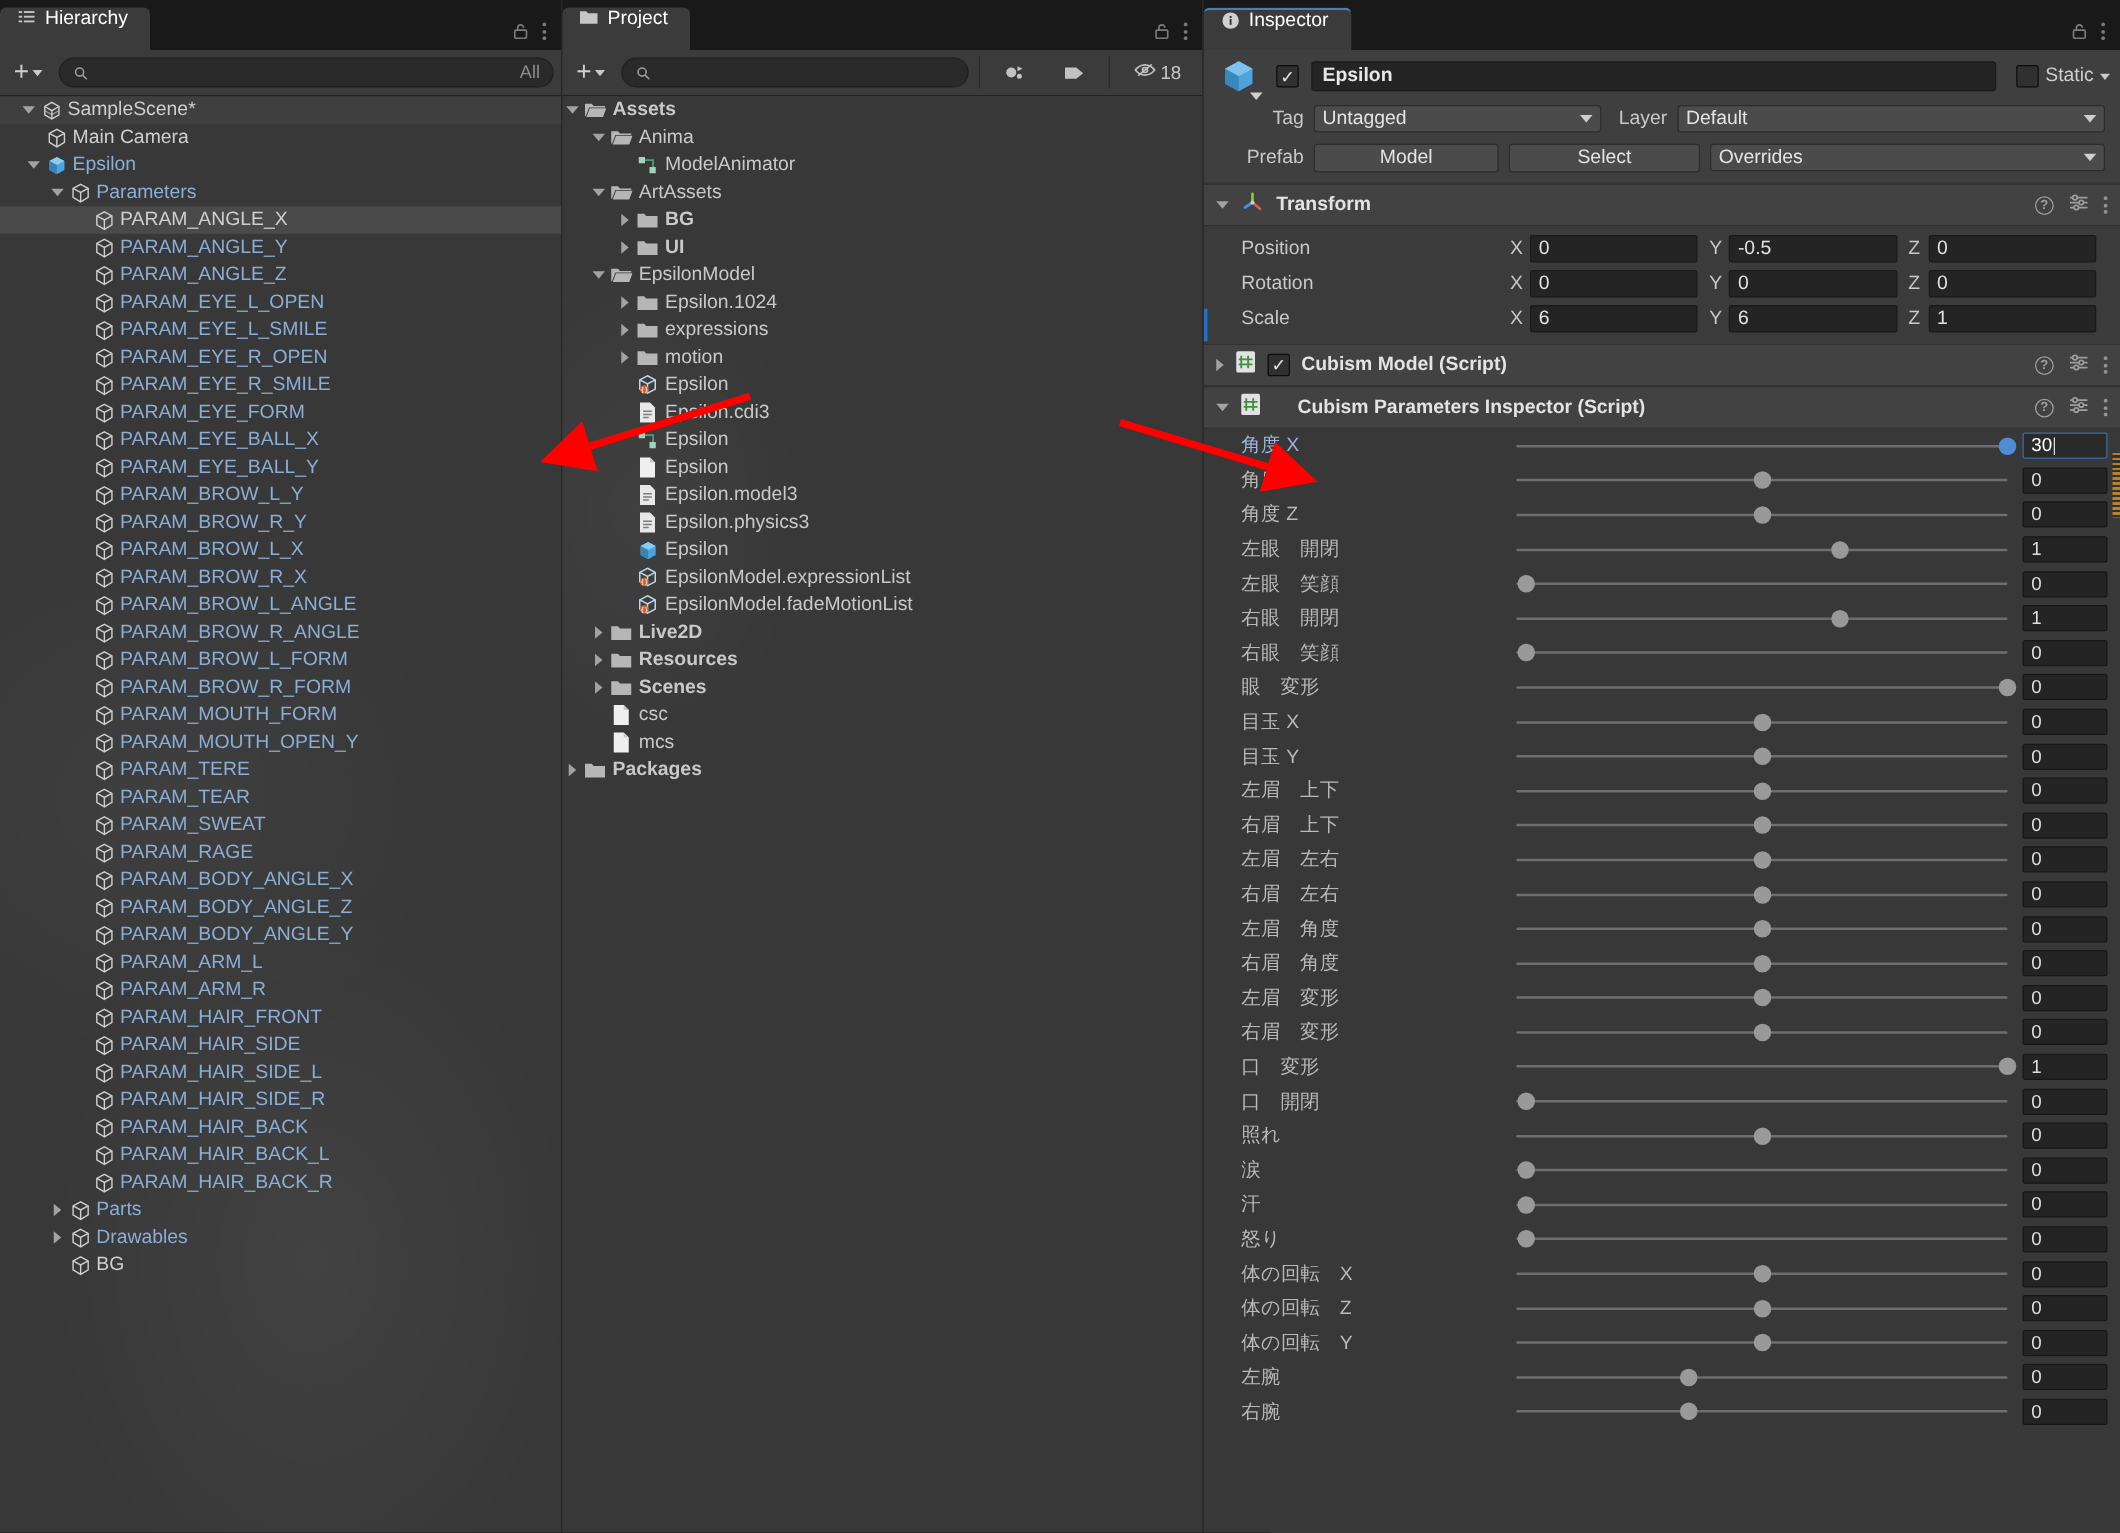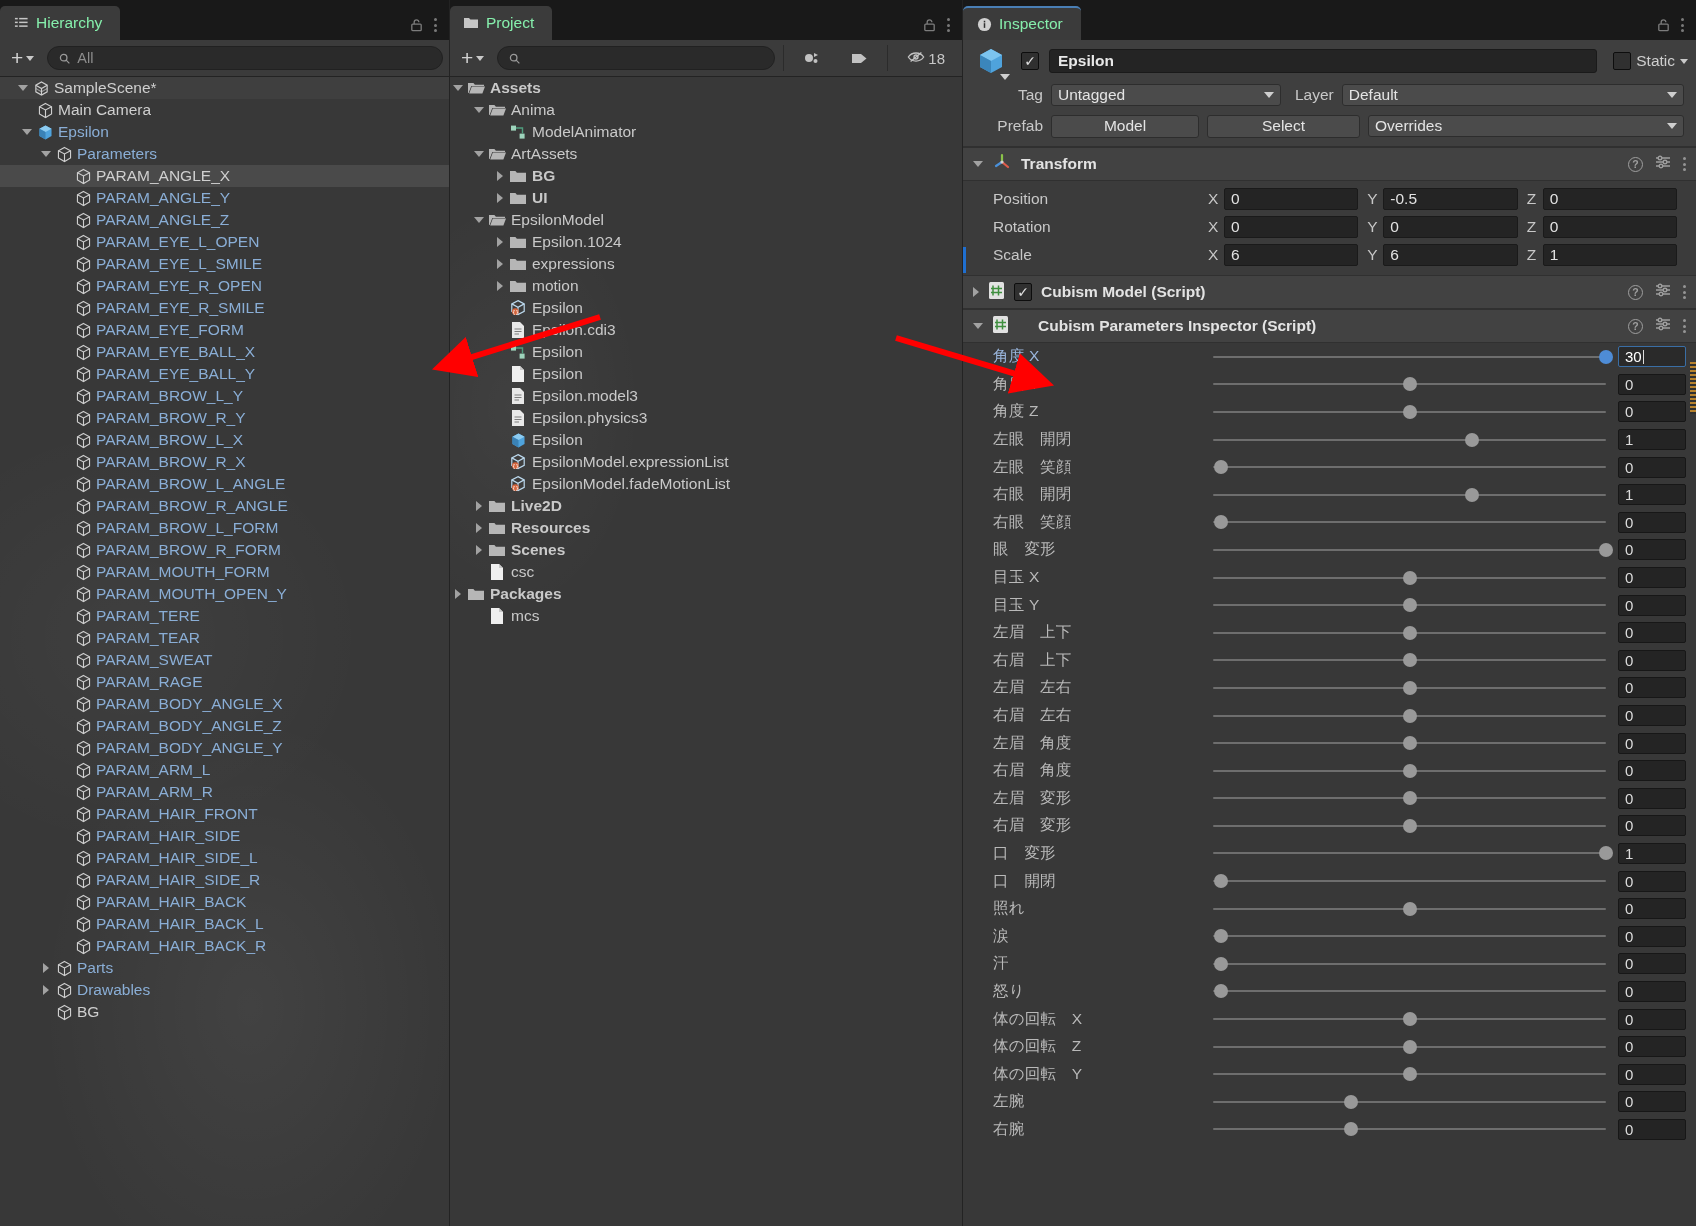--- a/index.html
+++ b/index.html
@@ -13,42 +13,42 @@
   }
   #app{ position:relative; width:1696px; height:1226px; display:flex; }
 
   
   .panel{ position:relative; background:#383838; display:flex; flex-direction:column; height:100%; }
   .tabstrip{
     height:40px; background:#191919; display:flex; align-items:flex-end;
     position:relative; flex:0 0 auto;
   }
   .tab{
-    height:34px; display:flex; align-items:center; gap:7px;
-    padding:0 18px 0 13px; background:#3b3b3b; color:#86efac;
+    height:34px; display:flex; align-items:flex-start; gap:7px;
+    padding:0 18px 0 13px; background:#3b3b3b; color:#ffffff;
     border-top-left-radius:5px; border-top-right-radius:5px;
     font-size:15.5px; position:relative; top:0;
   }
   .tab .tabicon{ display:inline-flex; width:16px; height:16px; align-items:center; justify-content:center; }
   .tabstrip .strip-right{ margin-left:auto; display:flex; align-items:center; gap:10px; padding:0 12px 7px 0; }
   .icon-btn{ opacity:.62; display:inline-flex; align-items:center; justify-content:center; }
   .kebab{ display:flex; flex-direction:column; gap:2.5px; align-items:center; }
   .kebab i{ width:3px; height:3px; background:#b5b5b5; border-radius:50%; display:block; }
 
   .toolbar{
     height:37px; background:#3b3b3b; display:flex; align-items:center;
     gap:8px; padding:0 6px; flex:0 0 auto; border-bottom:1px solid #232323;
   }
   .plusbtn{ display:flex; align-items:center; gap:3px; padding:0 5px; height:24px; color:#d0d0d0; }
   .plusbtn .plus{ font-size:21px; line-height:18px; font-weight:300; }
   .caretdown{ width:0;height:0;border-left:4.5px solid transparent;border-right:4.5px solid transparent;border-top:5px solid #c9c9c9; }
   .searchbox{
     flex:1 1 auto; height:24px; background:#2a2a2a; border:1px solid #212121;
     border-radius:12px; display:flex; align-items:center; gap:6px; padding:0 10px;
-    color:#8d8d8d; font-size:14.5px;
+    color:#8d8d8d; font-size:14.5px;justify-content:space-between;
   }
   .searchbox .sicon{ width:13px;height:13px; display:inline-flex; }
   .tb-sep{ width:1px; height:26px; background:#2b2b2b; }
   .tb-cell{ height:37px; display:flex; align-items:center; justify-content:center; padding:0 11px; }
 
   .treebody{ flex:1 1 auto; overflow:hidden; position:relative; background:#383838; }
 
   
   #hierarchy{ width:449px; flex:0 0 449px; }
   #hierarchy .treebody{
@@ -1055,42 +1055,42 @@
           <span style="width:21px;flex:0 0 21px;"></span>
           <span class="tw"></span>
           <span class="pill">
             <svg width="16" height="18" viewBox="0 0 16 18">
               <path d="M2 1h8l4 4v12H2z" fill="#efefef"></path>
               <path d="M10 1l4 4h-4z" fill="#c9c9c9"></path>
             </svg>
           </span>
           <span class="plbl">csc</span>
         </div>
-        <div class="prow bold">
-          <span style="width:0px;flex:0 0 0px;"></span>
-          <span class="tw">
-            <span class="tri-r"></span>
-          </span>
-          <span class="pill">
-            <svg width="18" height="15" viewBox="0 0 18 15">
-              <path fill="#b6b6b6" d="M1 2h5.4l1.5 1.7H17V13H1z"></path>
-            </svg>
-          </span>
-          <span class="plbl">Packages</span>
-        </div>
         <div class="prow">
           <span style="width:21px;flex:0 0 21px;"></span>
           <span class="tw"></span>
           <span class="pill">
             <svg width="16" height="18" viewBox="0 0 16 18">
               <path d="M2 1h8l4 4v12H2z" fill="#efefef"></path>
               <path d="M10 1l4 4h-4z" fill="#c9c9c9"></path>
             </svg>
           </span>
           <span class="plbl">mcs</span>
+        </div>
+        <div class="prow bold">
+          <span style="width:0px;flex:0 0 0px;"></span>
+          <span class="tw">
+            <span class="tri-r"></span>
+          </span>
+          <span class="pill">
+            <svg width="18" height="15" viewBox="0 0 18 15">
+              <path fill="#b6b6b6" d="M1 2h5.4l1.5 1.7H17V13H1z"></path>
+            </svg>
+          </span>
+          <span class="plbl">Packages</span>
         </div>
       </div>
   </div>
 
   <div class="panel" id="inspector">
     <div class="tabstrip">
       <div class="tab" style="border-top:2px solid #4a7fb5;">
         <span class="tabicon">
           <svg width="15" height="15" viewBox="0 0 16 16">
               <circle cx="8" cy="8" r="7" fill="#d0d0d0"></circle>

